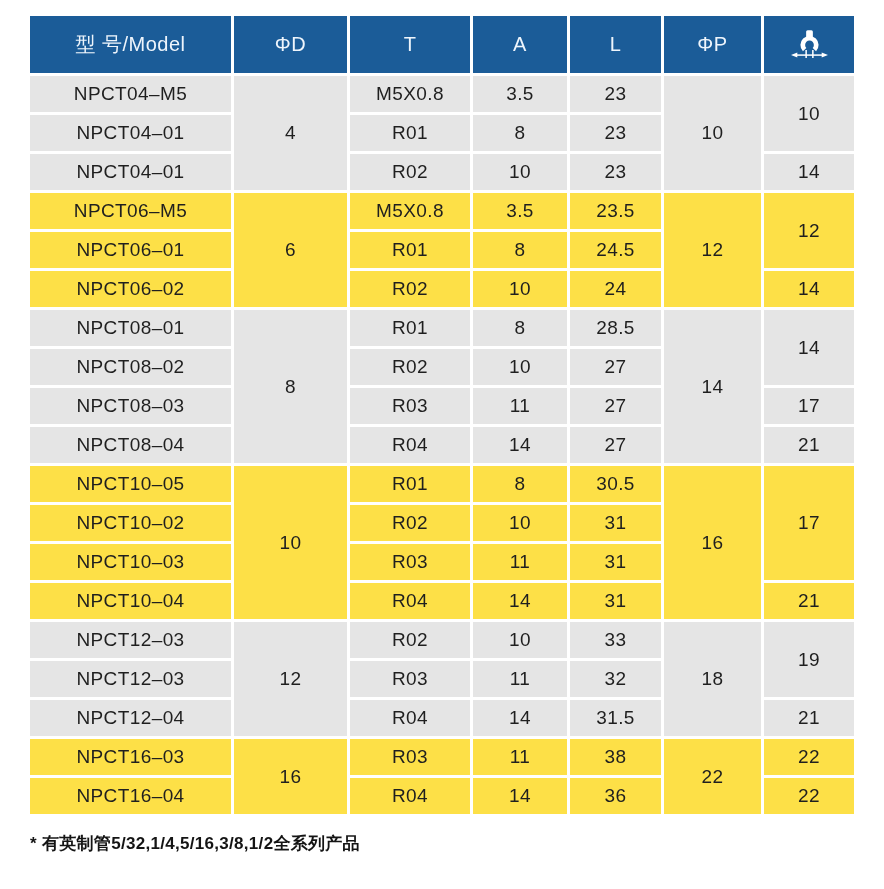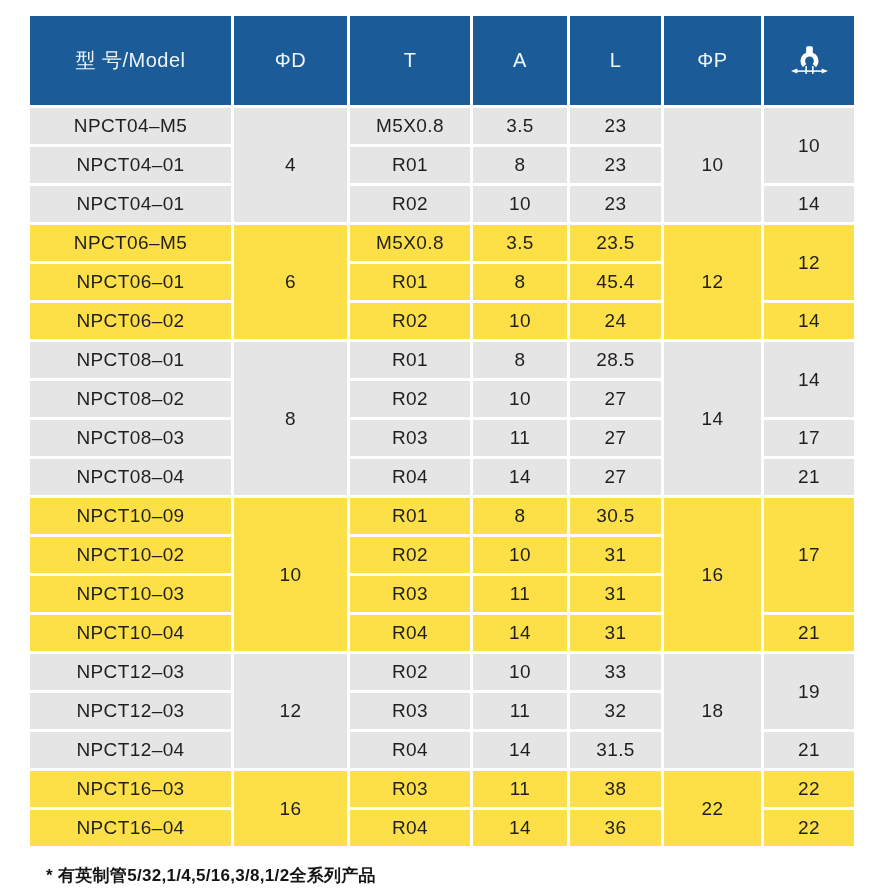--- a/index.html
+++ b/index.html
@@ -34,37 +34,37 @@
 
   th {
     background: #1b5c98;
     color: #eef5fc;
     font-weight: normal;
     font-size: 20px;
     height: 57px;
     text-align: center;
     vertical-align: middle;
     letter-spacing: 0.5px;
-    padding: 16px;
+    padding: 0;
   }
   td {
     height: 36px;
     text-align: center;
     vertical-align: middle;
     font-size: 19px;
     letter-spacing: 0.4px;
     padding: 0;
   }
   tbody.light td { background: #e5e5e5; }
   tbody.dark  td { background: #fde047; }
 
   th.icon-cell svg { display: block; margin: 0 auto; }
 
   .notes {
-    margin: 16px 0 0 19px;
+    margin: 16px 0 0 3px;
     font-weight: bold;
     color: #141414;
     font-size: 17px;
     line-height: 1.32;
   }
   .notes .cn { letter-spacing: 0.3px; }
 </style>
 </head>
 <body>
 
@@ -134,21 +134,21 @@
         <td>M5X0.8</td>
         <td>3.5</td>
         <td>23.5</td>
         <td rowspan="3">12</td>
         <td rowspan="2">12</td>
       </tr>
       <tr>
         <td>NPCT06–01</td>
         <td>R01</td>
         <td>8</td>
-        <td>45.4</td>
+        <td>24.5</td>
       </tr>
       <tr>
         <td>NPCT06–02</td>
         <td>R02</td>
         <td>10</td>
         <td>24</td>
         <td>14</td>
       </tr>
     </tbody>
 
@@ -179,21 +179,21 @@
         <td>NPCT08–04</td>
         <td>R04</td>
         <td>14</td>
         <td>27</td>
         <td>21</td>
       </tr>
     </tbody>
 
     <tbody class="dark">
       <tr>
-        <td>NPCT10–09</td>
+        <td>NPCT10–05</td>
         <td rowspan="4">10</td>
         <td>R01</td>
         <td>8</td>
         <td>30.5</td>
         <td rowspan="4">16</td>
         <td rowspan="3">17</td>
       </tr>
       <tr>
         <td>NPCT10–02</td>
         <td>R02</td>

